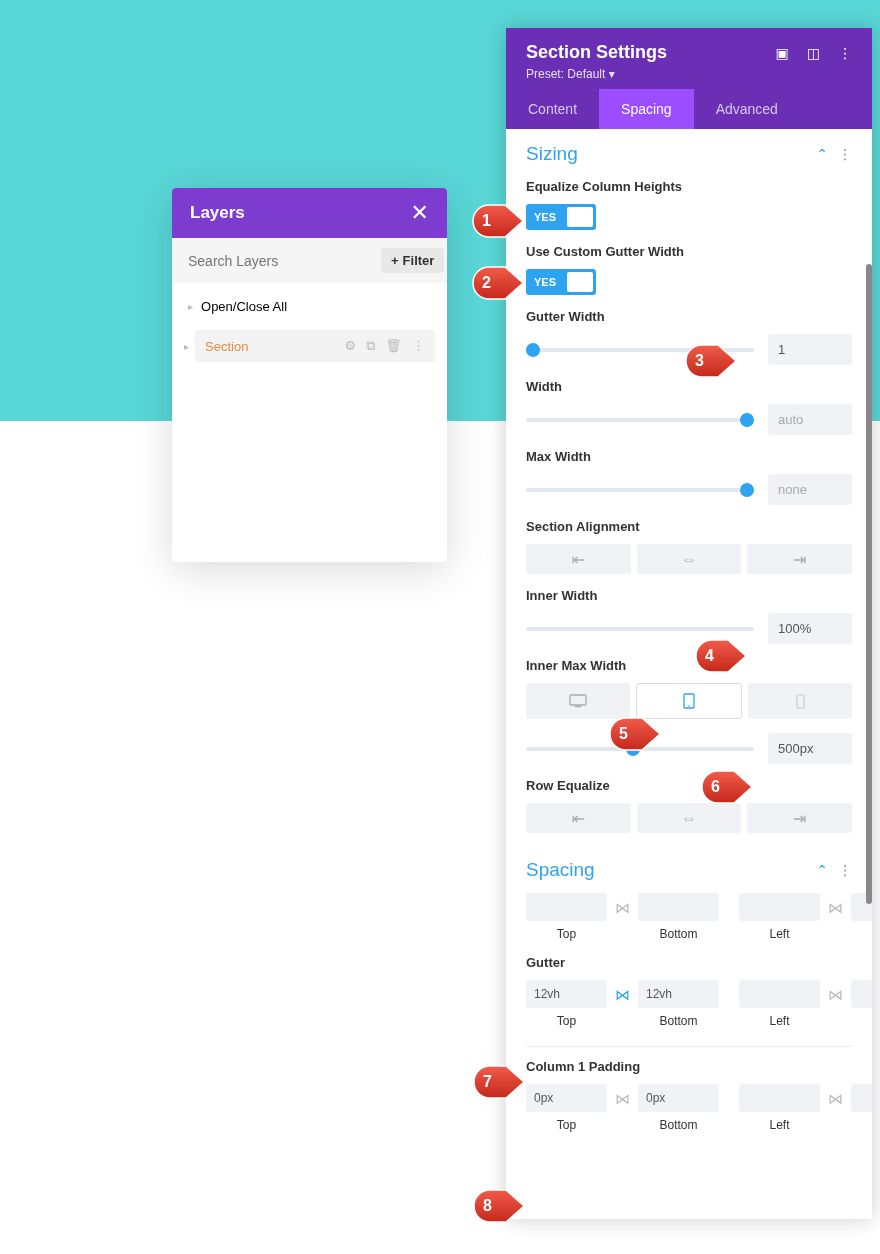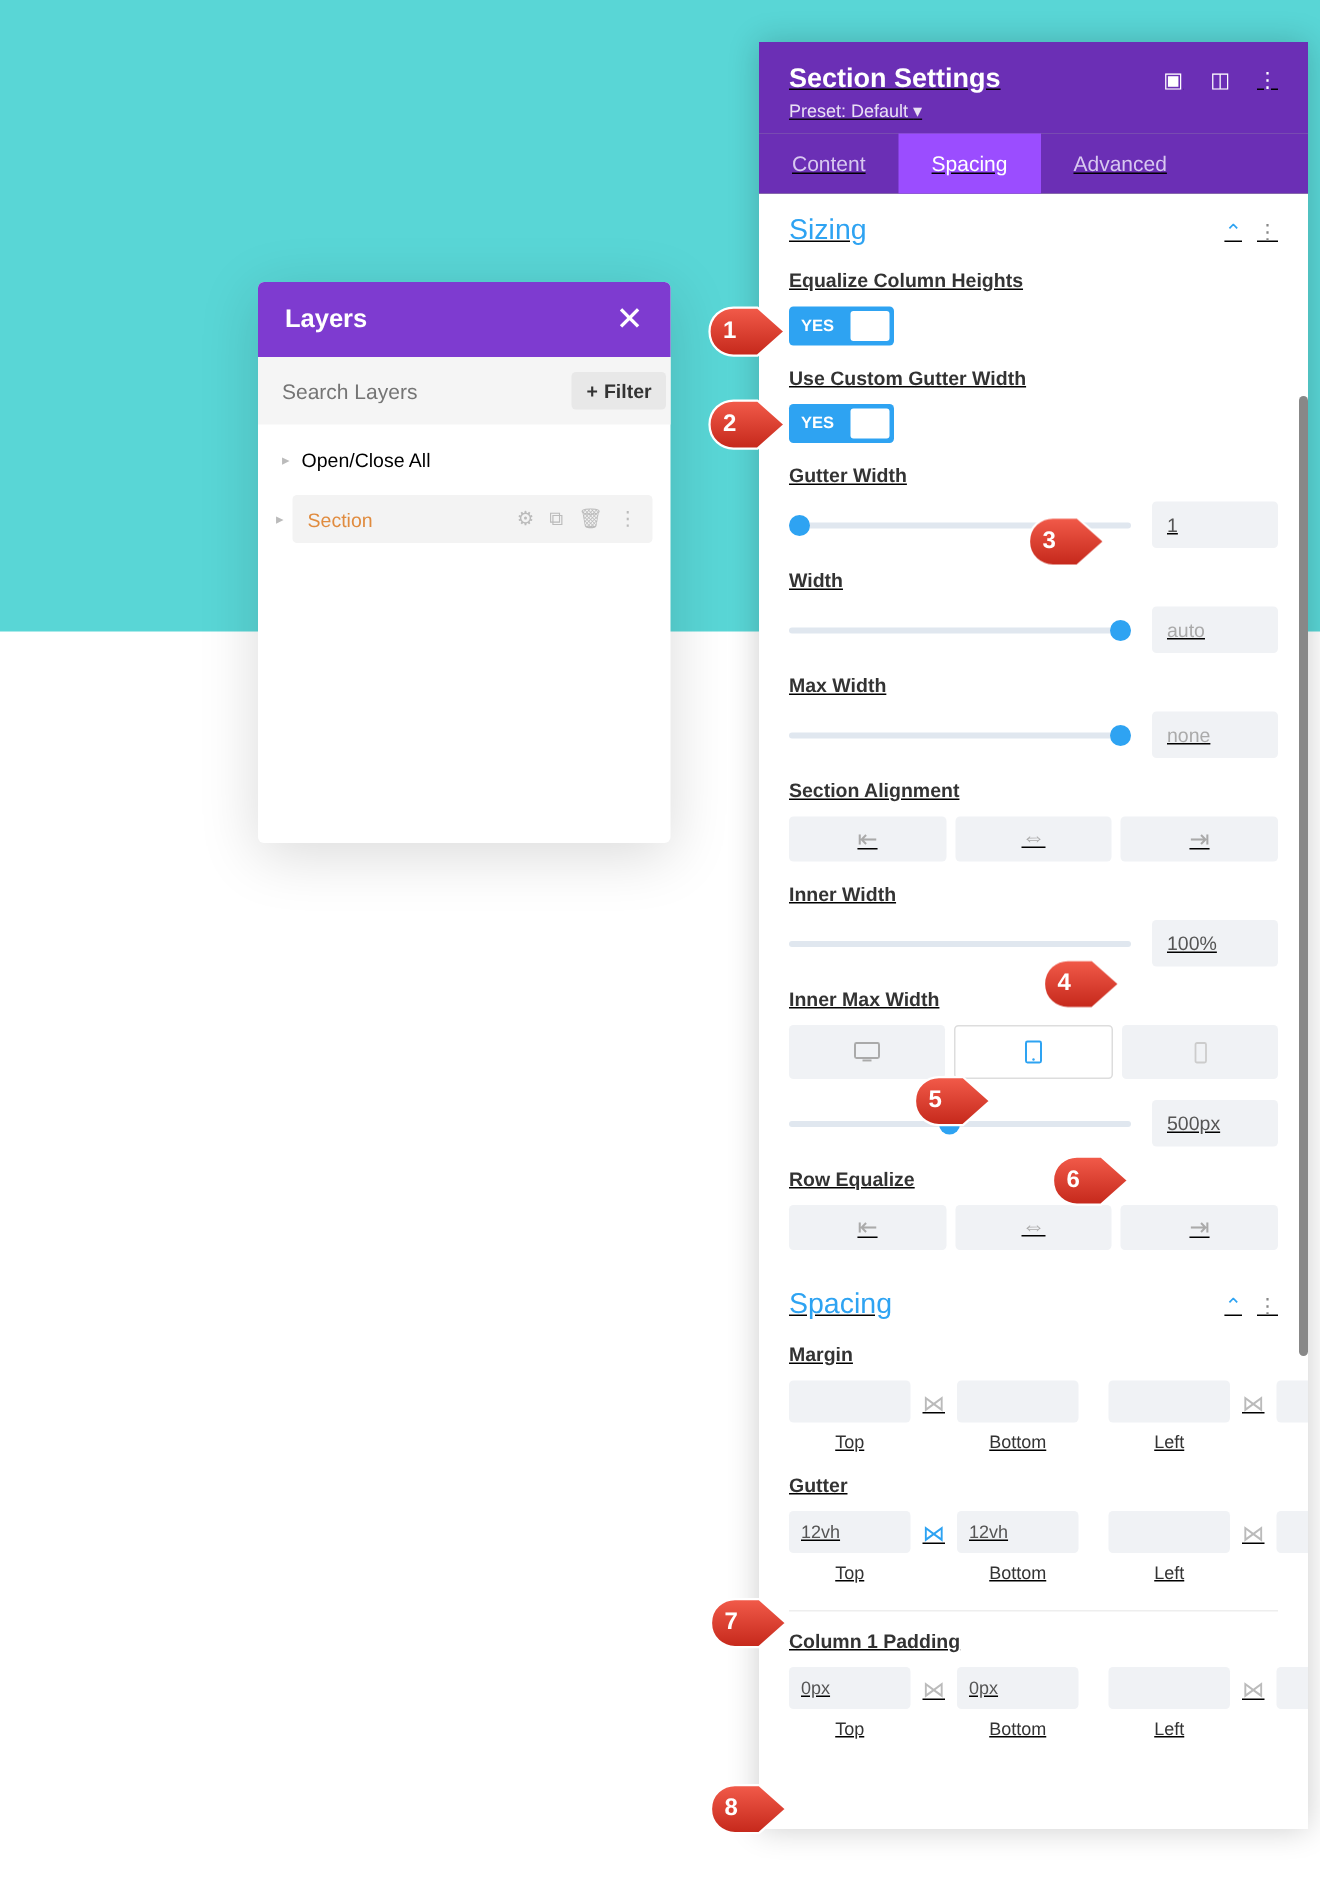--- a/index.html
+++ b/index.html
@@ -12,21 +12,21 @@
 .layers-search-row { display: flex; padding: 10px 12px; background: #f5f5f5; gap: 8px; }
 .layers-search { flex: 1; border: none; background: transparent; font-size: 14px; color: #888; padding: 4px; outline: none; }
 .layers-filter { display: flex; align-items: center; gap: 4px; background: #e8e8e8; padding: 5px 10px; border-radius: 3px; font-size: 13px; font-weight: 600; color: #333; }
 .layers-body { padding: 8px 12px 200px 12px; }
 .layers-item { display: flex; align-items: center; gap: 8px; padding: 8px 4px; font-size: 13px; }
 .layers-arrow { color: #bbb; font-size: 10px; }
 .layers-section-row { background: #f3f3f3; border-radius: 3px; padding: 8px 10px; display: flex; align-items: center; gap: 8px; }
 .layers-section-label { color: #e08b3e; font-weight: 500; font-size: 13px; flex: 1; }
 .layers-icons { display: flex; gap: 10px; color: #bbb; font-size: 13px; }
 
-.settings-panel { position: absolute; left: 506px; top: 28px; width: 366px; background: #a3a3a3; box-shadow: 0 0 20px rgba(0,0,0,0.2); text-decoration: underline; }
+.settings-panel { position: absolute; left: 506px; top: 28px; width: 366px; background: #3b82f6; box-shadow: 0 0 20px rgba(0,0,0,0.2); }
 .settings-header { background: #6b2fb5; color: #fff; padding: 14px 20px 8px 20px; }
 .settings-title-row { display: flex; align-items: center; justify-content: space-between; }
 .settings-title { font-size: 18px; font-weight: 600; }
 .settings-header-icons { display: flex; gap: 18px; font-size: 14px; }
 .settings-preset { font-size: 12px; opacity: 0.85; margin-top: 4px; }
 .settings-tabs { display: flex; background: #6b2fb5; }
 .settings-tab { flex: 0 0 auto; padding: 12px 22px; font-size: 14px; color: #d8c8f0; cursor: pointer; }
 .settings-tab.active { background: #9b4dff; color: #fff; }
 .settings-body { background: #fff; height: 1090px; overflow-y: auto; }
 .section-block { padding: 14px 20px 20px 20px; }
@@ -221,21 +221,20 @@
 
     <div class="section-block" style="padding-top:6px;">
       <div class="section-head">
         <span class="section-title">Spacing</span>
         <div class="section-head-icons">
           <span>⌃</span>
           <span style="color:#888;">⋮</span>
         </div>
       </div>
 
-      <div class="field-label">Margin</div>
       <div class="spacing-group">
         <div class="spacing-cell">
             <input class="spacing-input" style="">
             <span class="spacing-sub">Top</span>
           </div>
         <span class="link-icon">⋈</span>
         <div class="spacing-cell">
             <input class="spacing-input" style="">
             <span class="spacing-sub">Bottom</span>
           </div>

